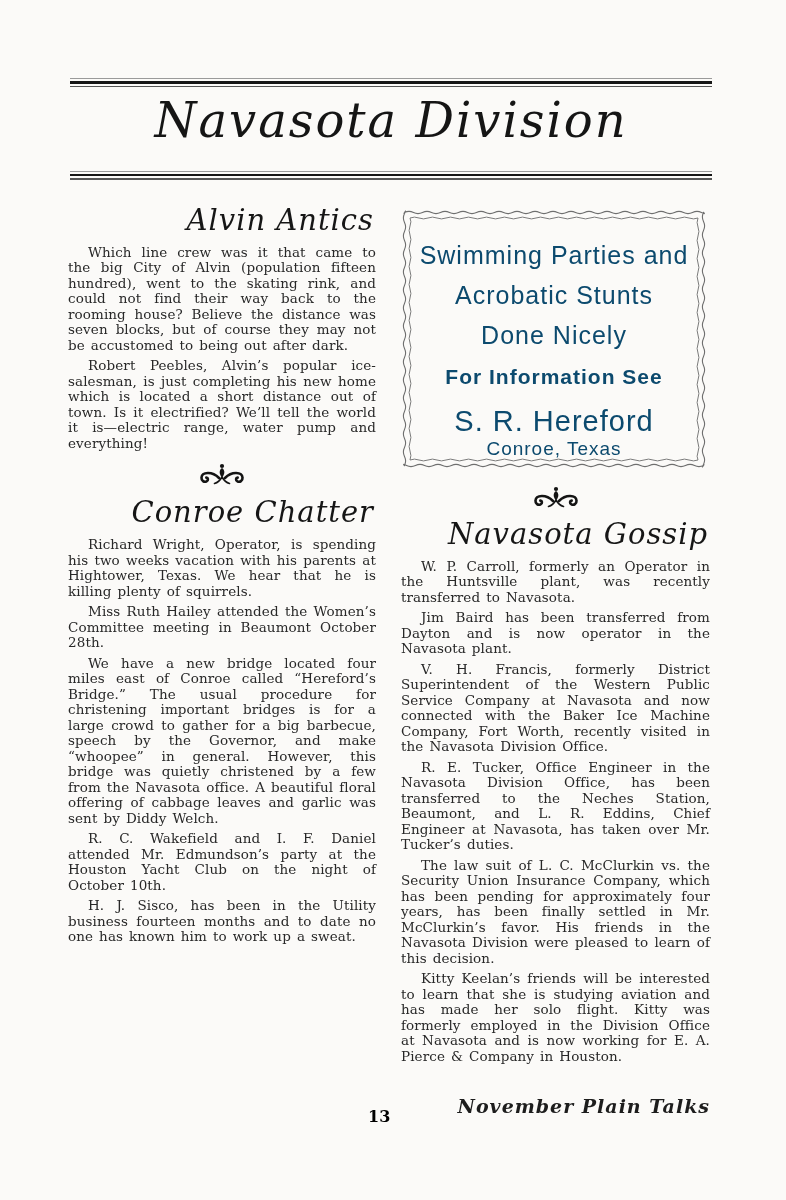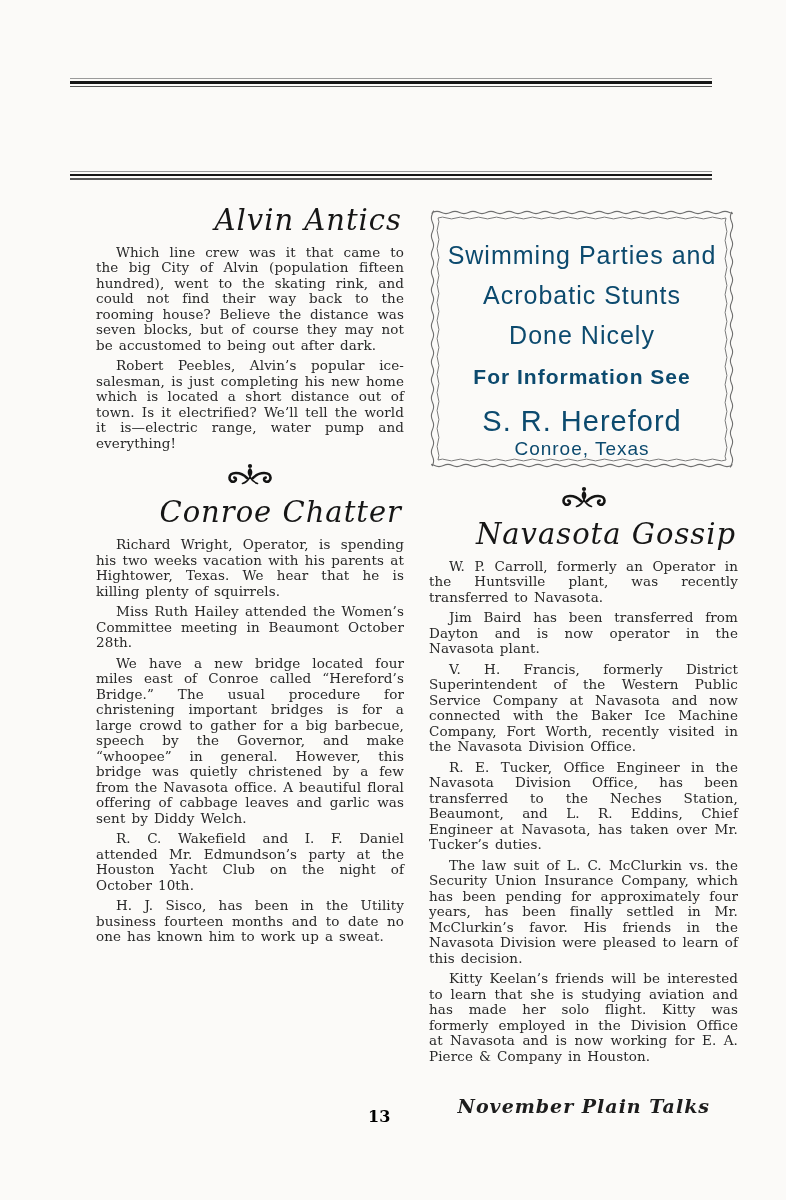--- a/index.html
+++ b/index.html
@@ -24,21 +24,21 @@
   }
   .rule-top{top:0;}
   .rule-bottom{top:93px;}
   .page-title{
     position:absolute;top:6px;left:0;width:100%;margin:0;
     text-align:center;
     font:italic 48px/1.5 "DejaVu Serif",serif;
     font-weight:500;letter-spacing:2px;color:#151515;
   }
   
-  .col{position:absolute;margin-left:28px;}
+  .col{position:absolute;}
   .col-left{left:68px;top:203px;width:308px;}
   .col-right{left:401px;top:210px;width:309px;}
   .script-heading{
     margin:0 2px 7px 0;
     font:italic 29px/1.2 "DejaVu Serif",serif;
     font-weight:500;letter-spacing:1px;color:#161616;
     text-align:right;
   }
   .body-par{
     margin:0 0 5px 0;
@@ -75,20 +75,21 @@
     letter-spacing:1px;color:#1d1d1d;
   }
 </style>
 </head>
 <body>
 
 <div class="page">
 
   <header class="masthead">
     <div class="double-rule rule-top"></div>
+    <h1 class="page-title">Navasota Division</h1>
     <div class="double-rule rule-bottom"></div>
   </header>
 
   <section class="col col-left">
     <h2 class="script-heading">Alvin Antics</h2>
     <p class="body-par">Which line crew was it that came to the big City of Alvin (population fifteen hundred), went to the skating rink, and could not find their way back to the rooming house? Believe the distance was seven blocks, but of course they may not be accustomed to being out after dark.</p>
     <p class="body-par">Robert Peebles, Alvin’s popular ice-salesman, is just completing his new home which is located a short distance out of town. Is it electrified? We’ll tell the world it is—electric range, water pump and everything!</p>
 
     <div class="ornament">
       <svg width="48" height="26" viewBox="0 0 48 26" aria-hidden="true">

